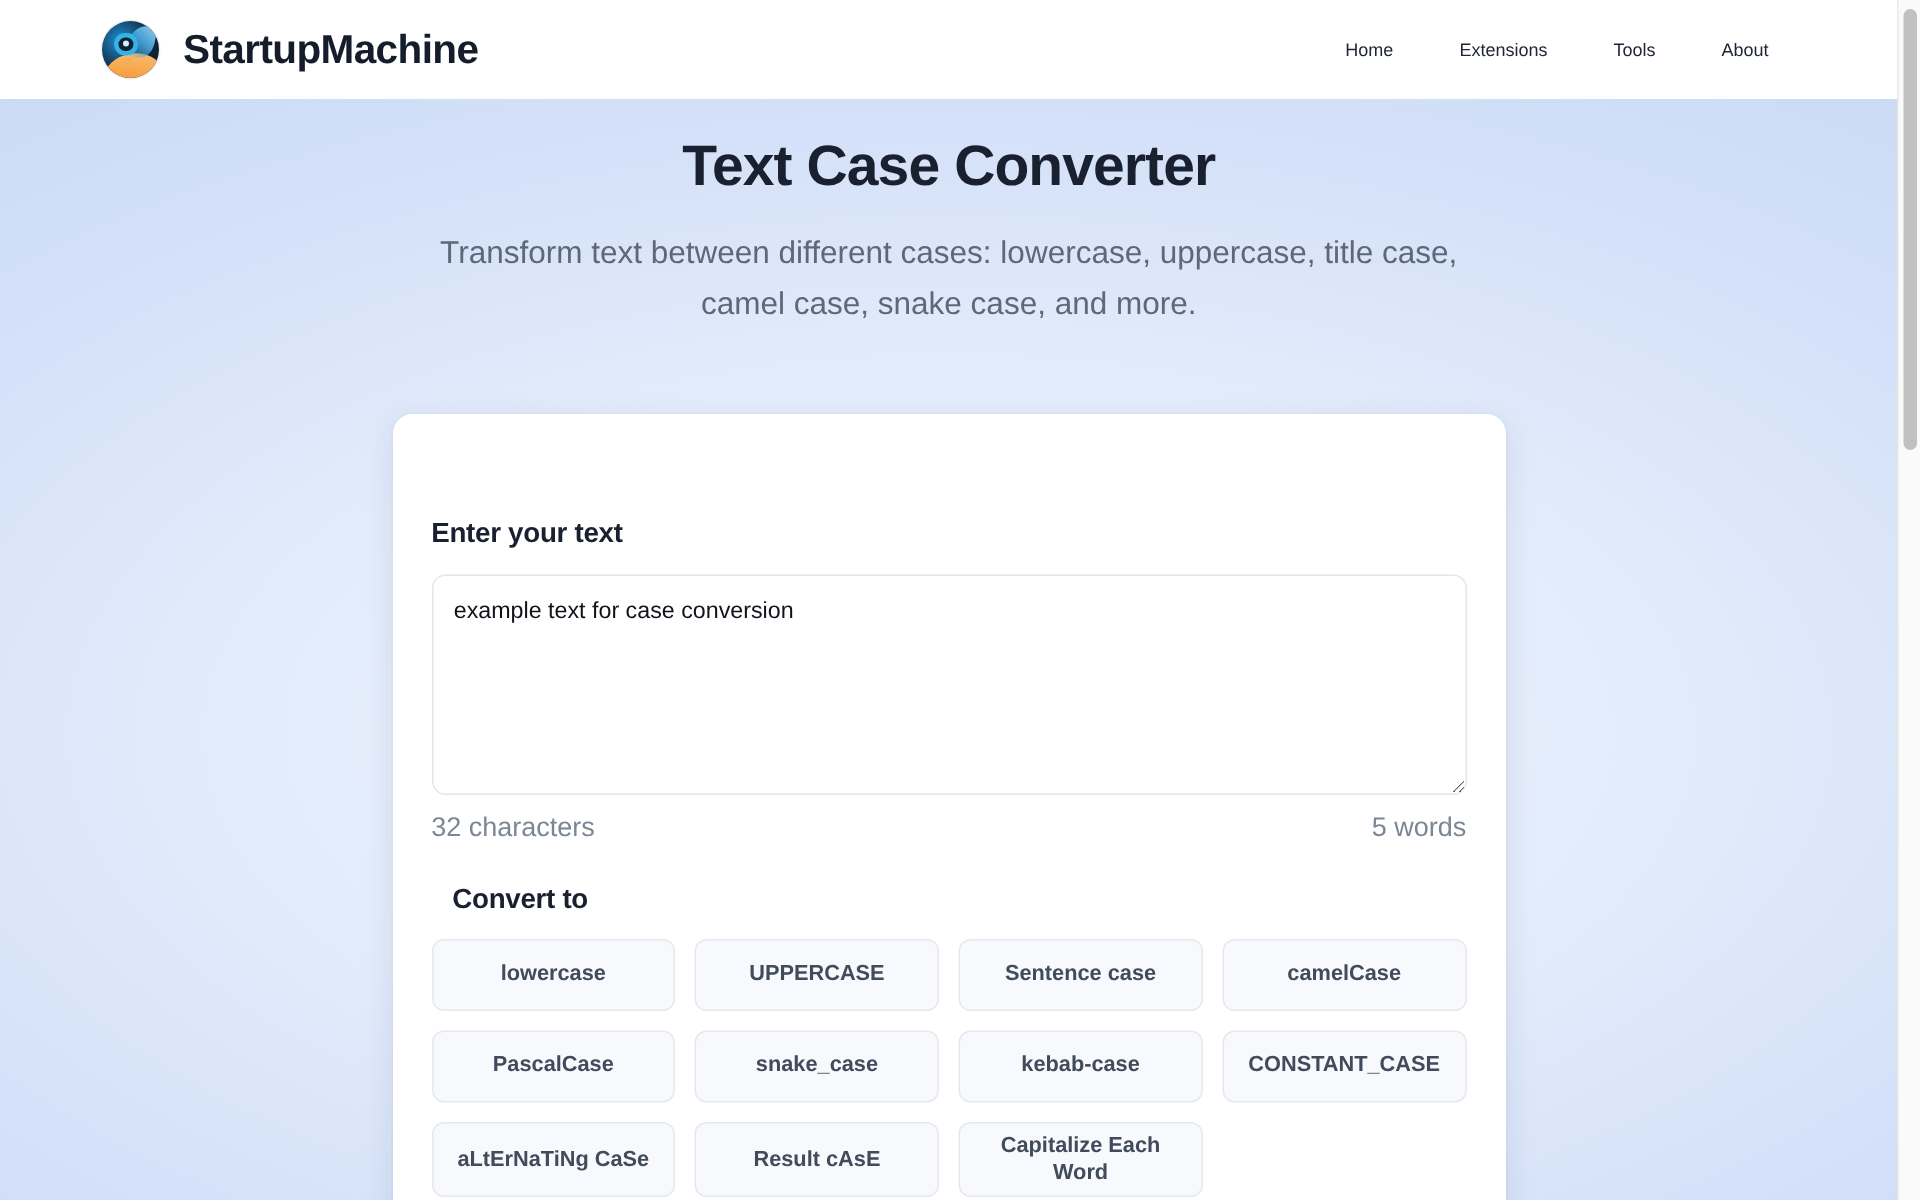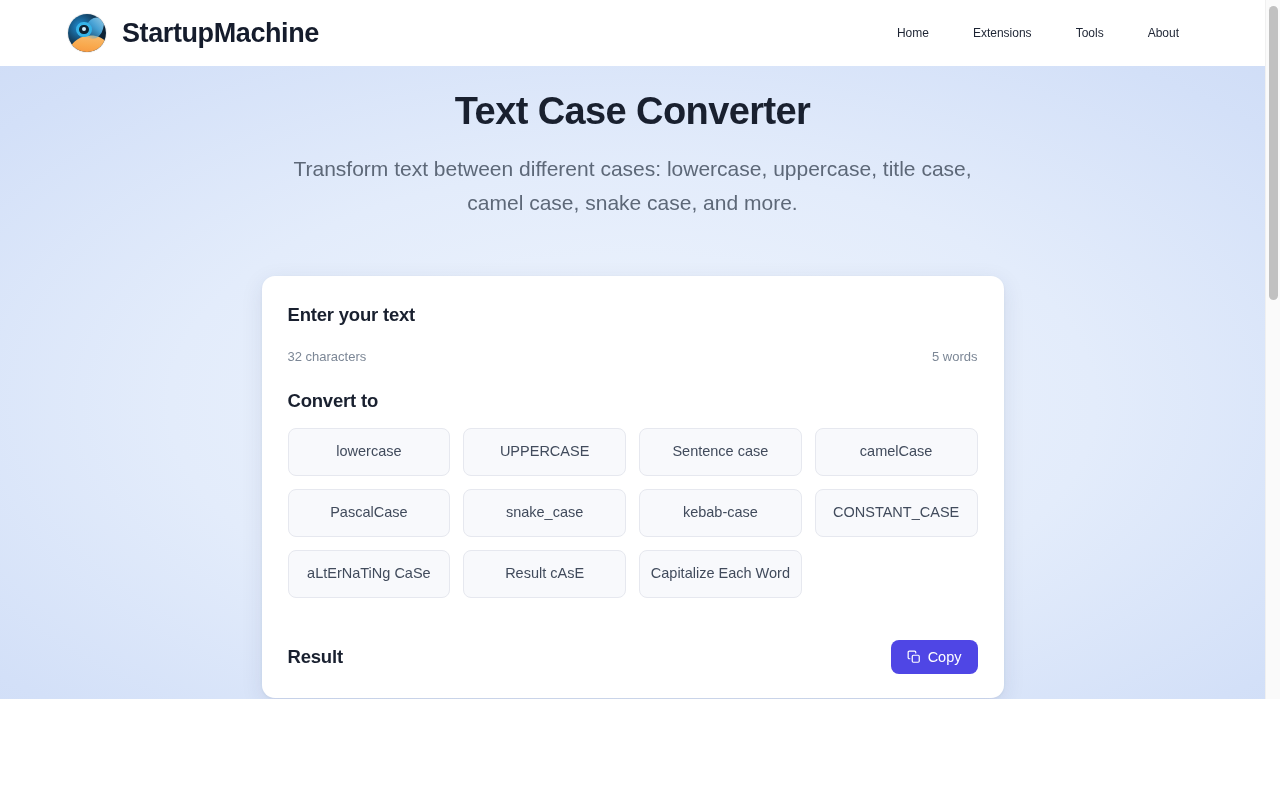--- a/index.html
+++ b/index.html
@@ -12,21 +12,21 @@
 
   body {
     font-family: "Liberation Sans", sans-serif;
     background: #ffffff;
   }
 
   
   .viewport {
     position: relative;
     width: 1280px;
-    height: 699px;
+    height: 800px;
     overflow: hidden;
     background: #84cc16;
   }
 
   .page {
     position: absolute;
     top: 0; left: 0;
     width: 1265px;
     min-height: 800px;
   }
@@ -164,20 +164,21 @@
     border-radius: 13px;
     box-shadow: 0 6px 22px rgba(36, 52, 90, 0.10), 0 1px 3px rgba(36,52,90,0.06);
     padding: 28px 26px 30px;
   }
 
   .section-label {
     font-size: 18.5px;
     font-weight: bold;
     color: #19202f;
     letter-spacing: -0.2px;
+    margin-top: 40px;
   }
 
   .text-input {
     display: block;
     width: 100%;
     height: 147px;
     margin-top: 17px;
     border: 1px solid #e3e6ed;
     border-radius: 9px;
     padding: 13px 14px;
@@ -187,26 +188,26 @@
     color: #10131a;
     background: #ffffff;
     resize: vertical;
     outline: none;
   }
 
   .meta-row {
     display: flex;
     justify-content: space-between;
     align-items: center;
-    margin-top: 23px;
-    font-size: 13px;
+    margin-top: 11px;
+    font-size: 18px;
     color: #7c8796;
   }
 
-  .convert-label { margin-top: 26px; }
+  .convert-label { margin-top: 26px; margin-left: 14px; }
 
   .case-grid {
     margin-top: 16px;
     display: grid;
     grid-template-columns: repeat(4, 1fr);
     gap: 13px 13px;
   }
 
   .case-btn {
     min-height: 48px;
@@ -216,20 +217,21 @@
     font-family: "Liberation Sans", sans-serif;
     font-size: 14.5px;
     color: #414b5c;
     cursor: pointer;
     display: flex;
     align-items: center;
     justify-content: center;
     text-align: center;
     line-height: 1.25;
     padding: 6px 8px;
+    font-weight: bold;
   }
   .case-btn.selected {
     background: #4f46e5;
     border-color: #4f46e5;
     color: #ffffff;
   }
 
   .result-row {
     margin-top: 36px;
     display: flex;
@@ -304,20 +306,21 @@
 
       <section class="hero">
         <h1 class="hero-title">Text Case Converter</h1>
         <p class="hero-sub">Transform text between different cases: lowercase, uppercase, title case, camel case, snake case, and more.</p>
       </section>
 
       <section class="card">
 
         <div class="section-label">Enter your text</div>
 
+        <textarea class="text-input" placeholder="Enter your text here..." style="">example text for case conversion</textarea>
 
         <div class="meta-row">
           <span>32 characters</span>
           <span>5 words</span>
         </div>
 
         <div class="section-label convert-label">Convert to</div>
 
         <div class="case-grid">
           <button class="case-btn">lowercase</button>

